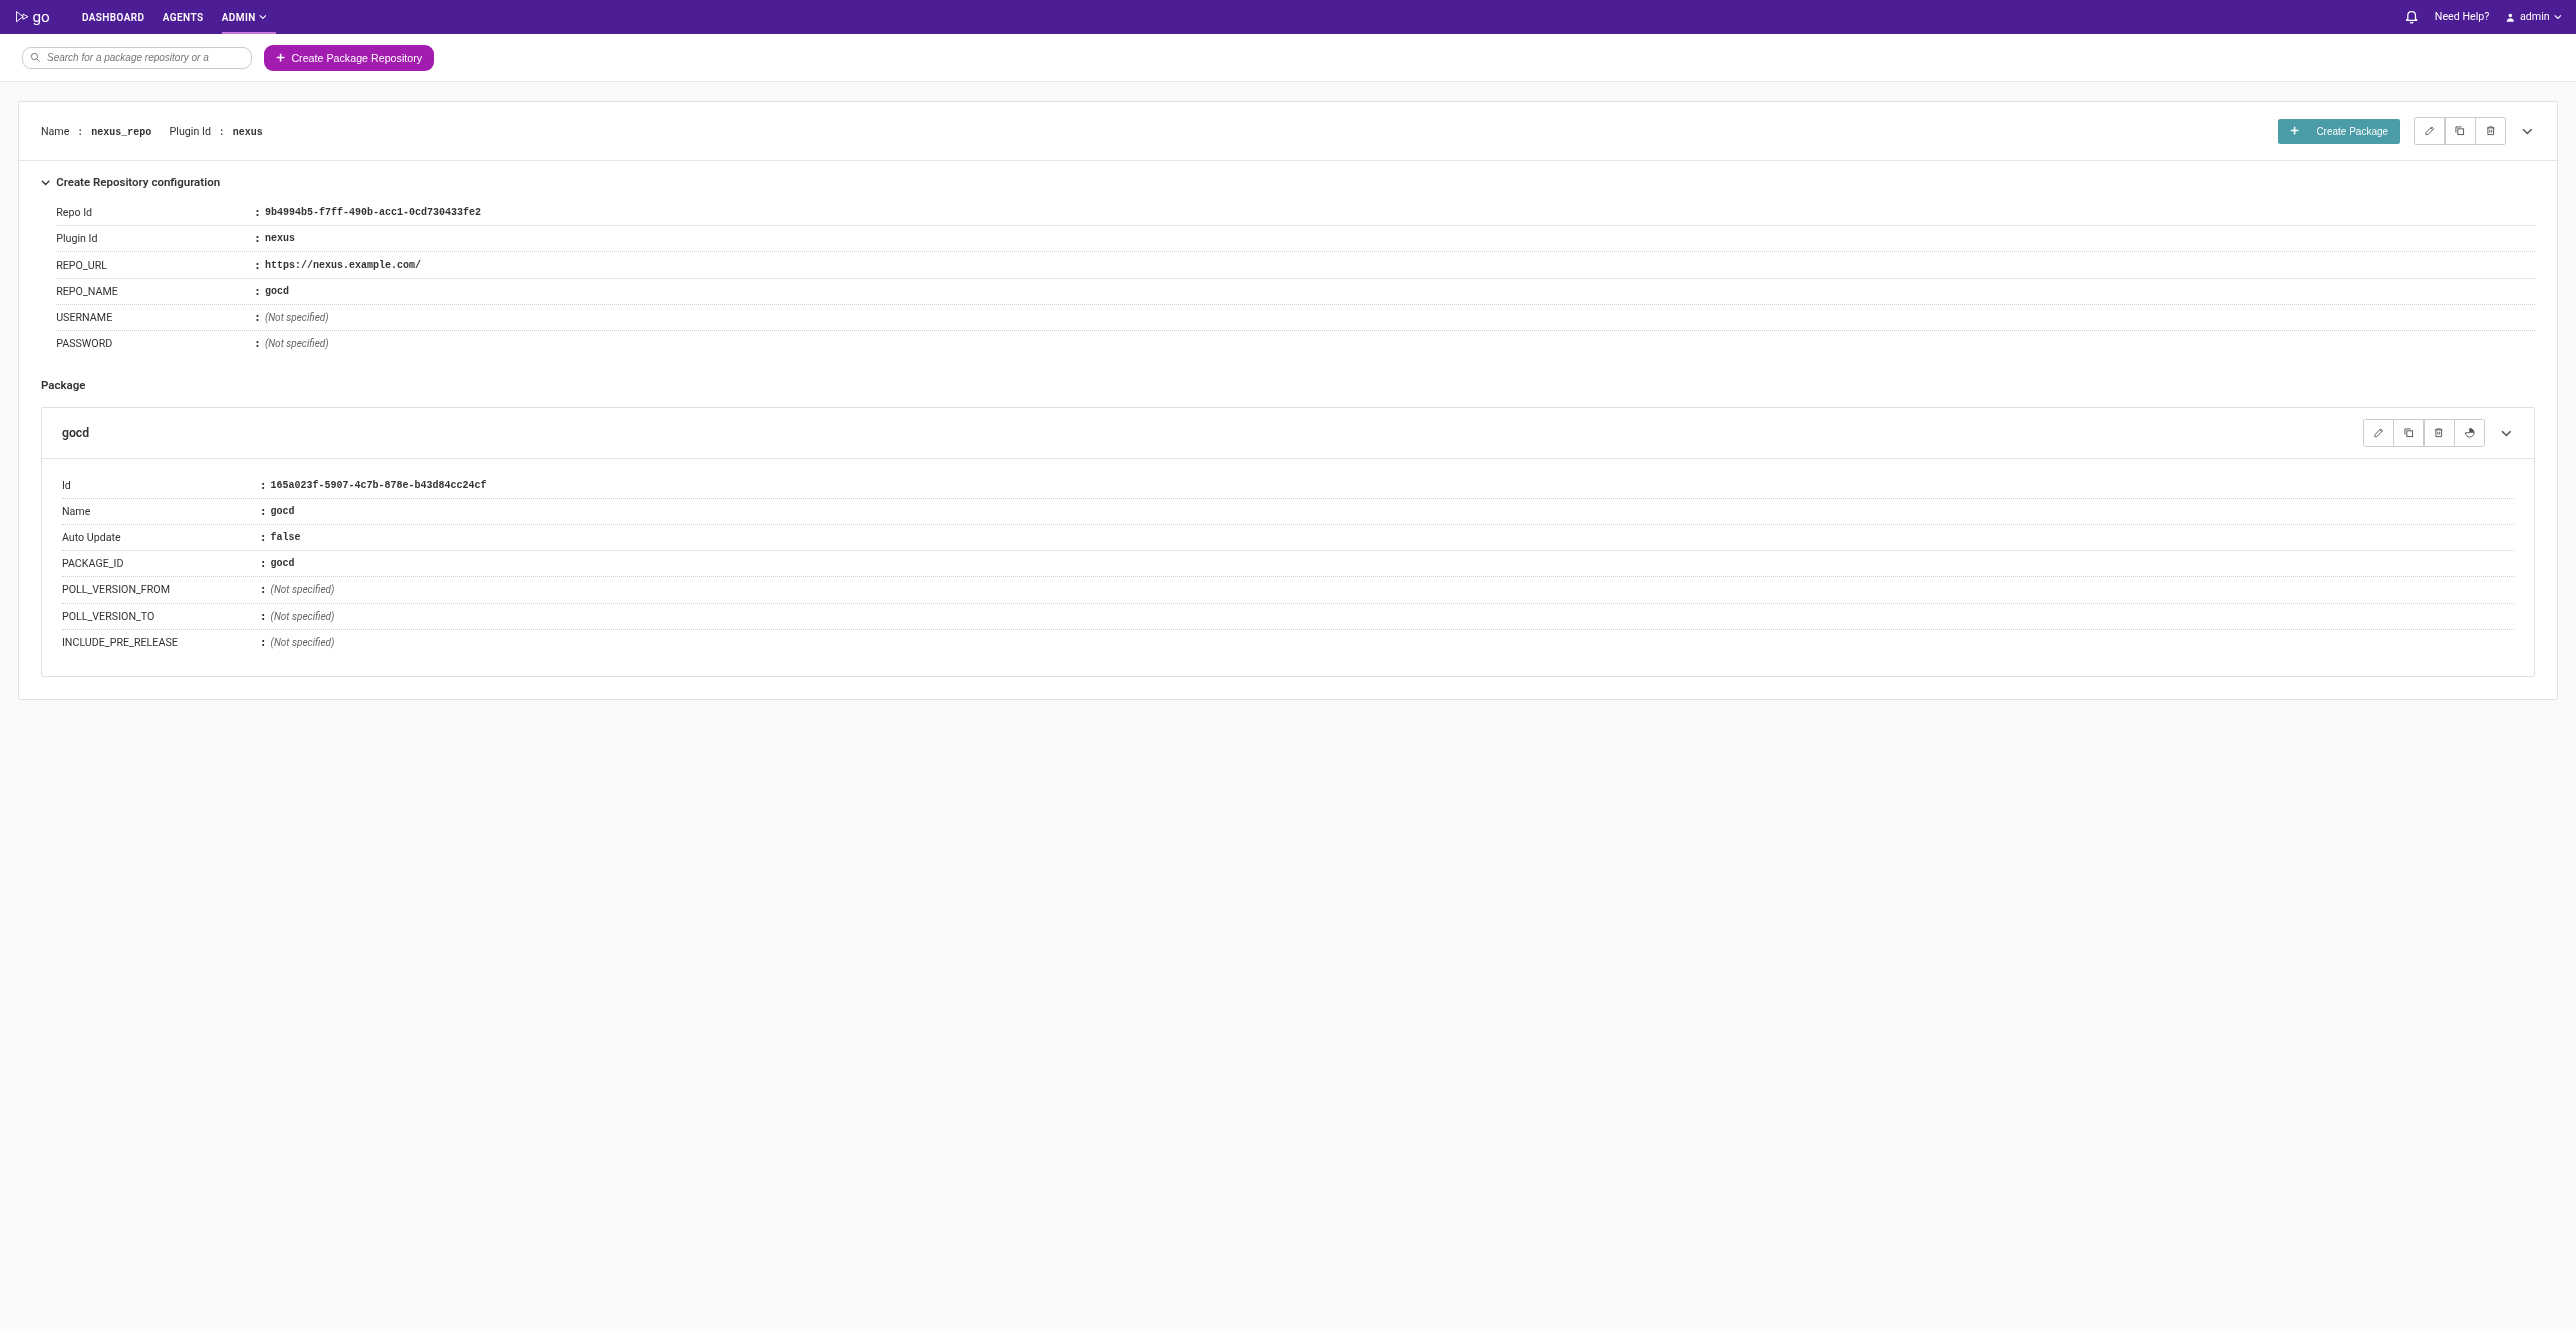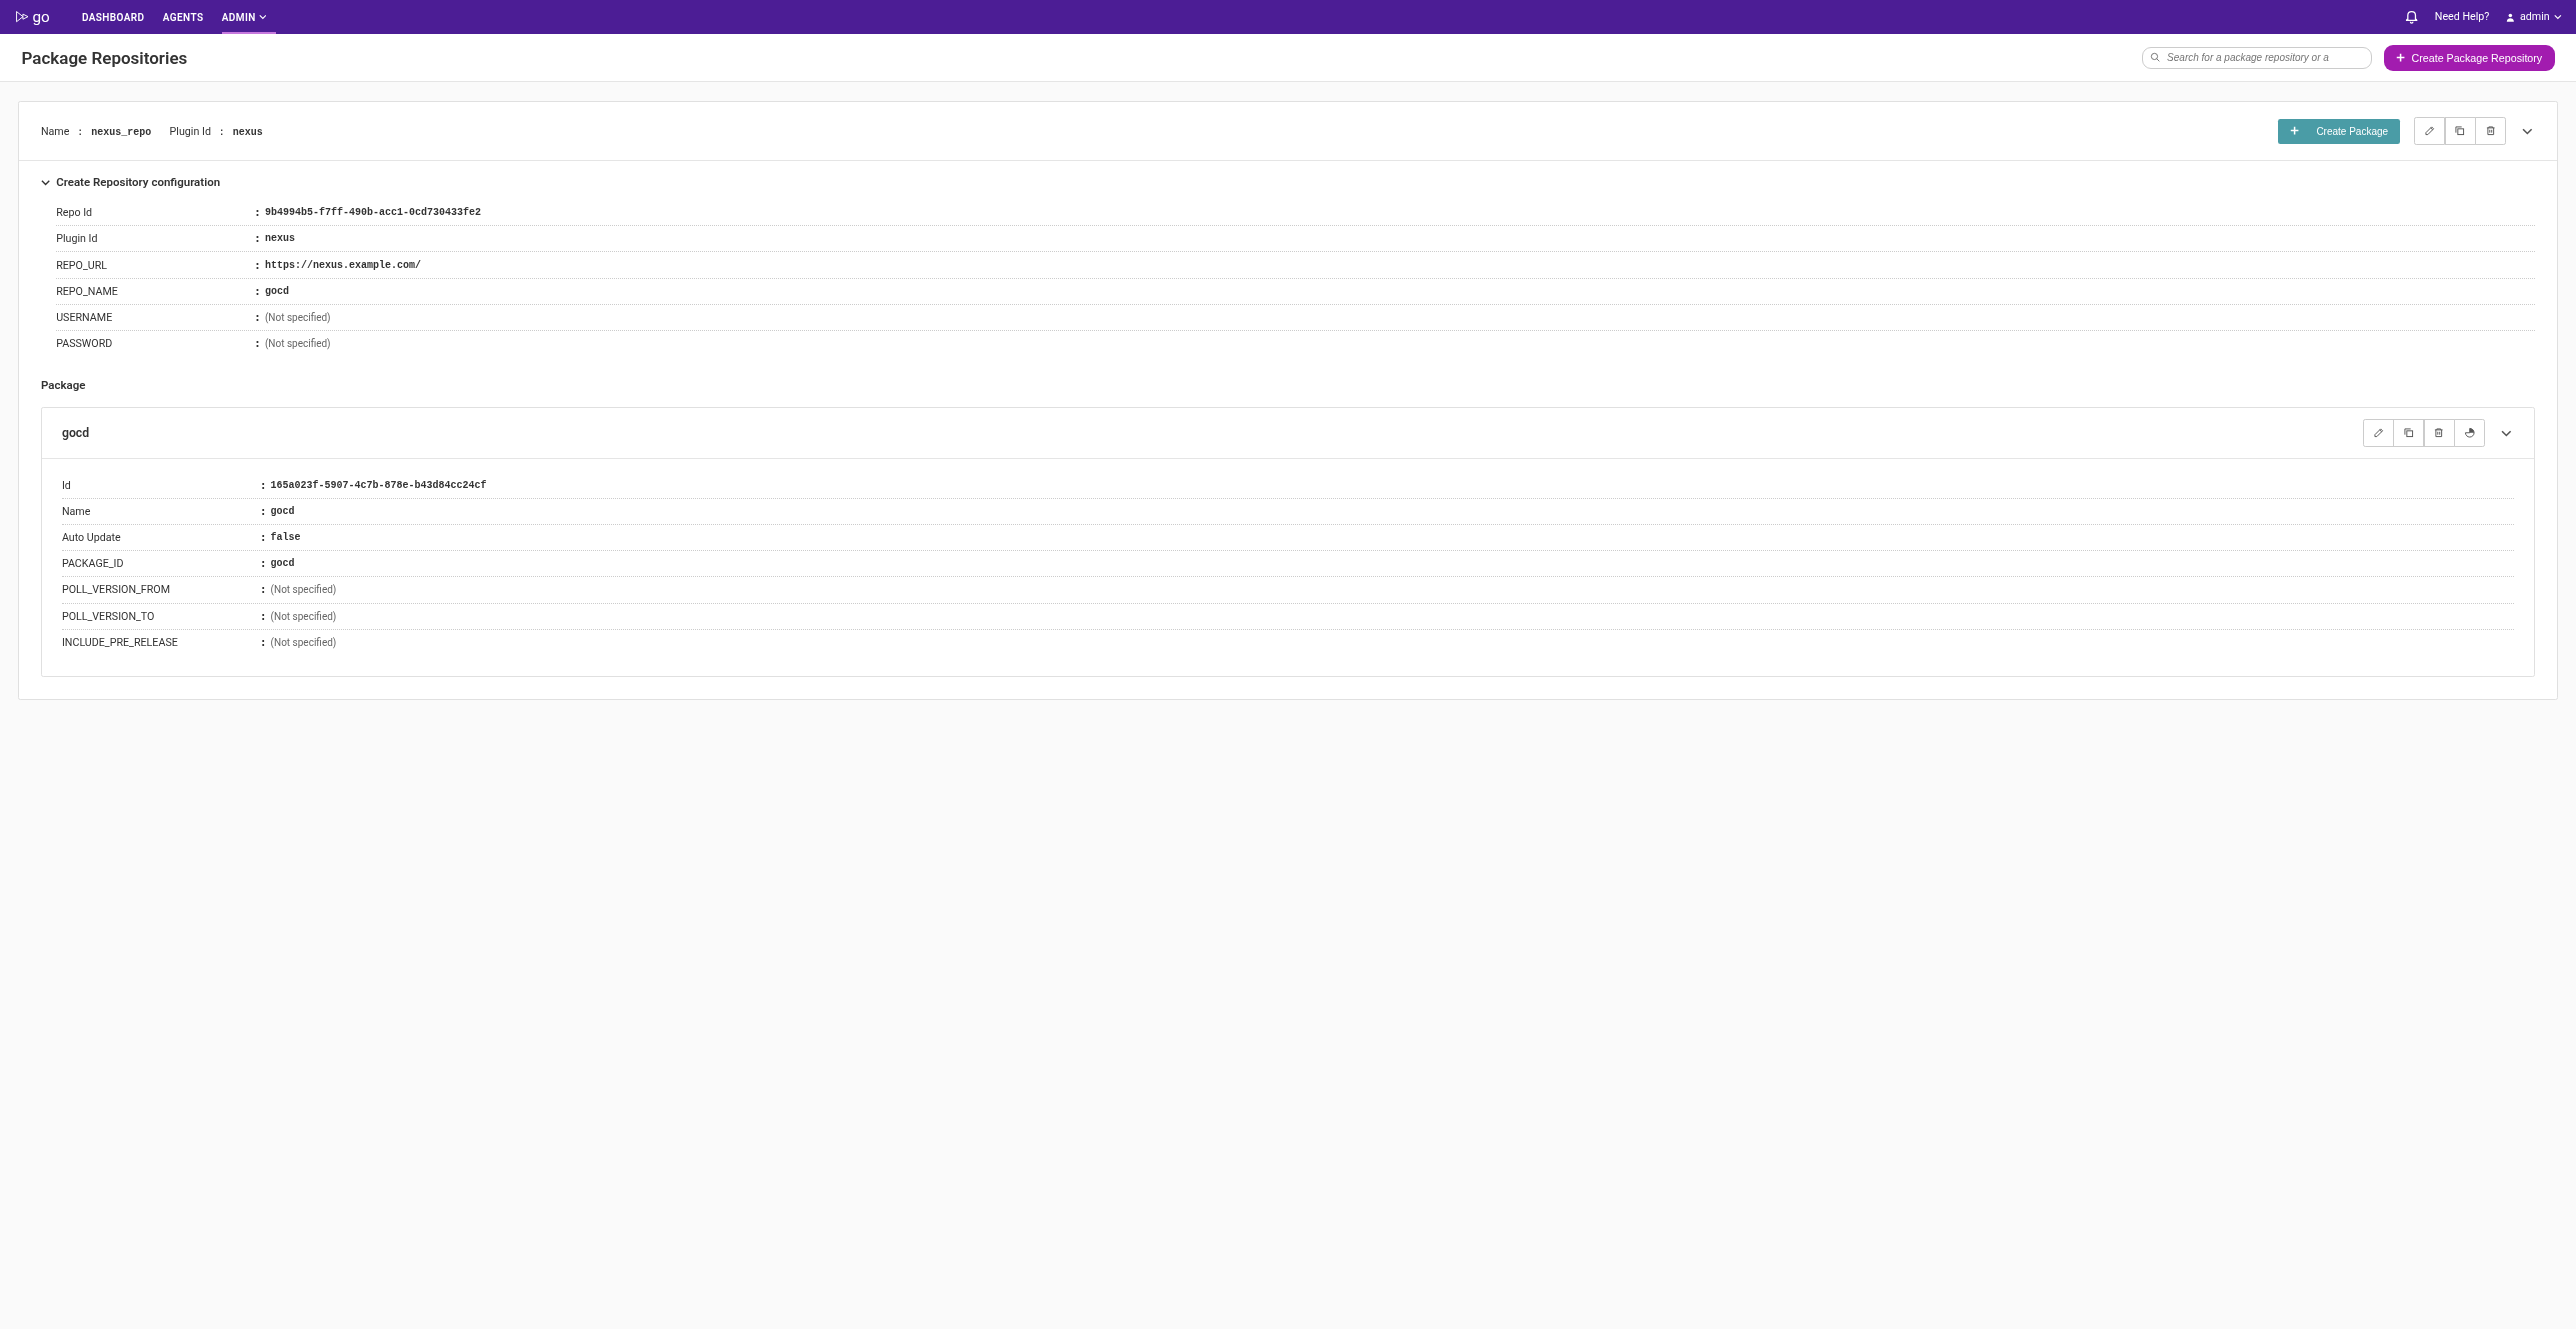--- a/index.html
+++ b/index.html
@@ -44,21 +44,21 @@
 .expand-btn { width: 15.3px; cursor: pointer; display: flex; align-items: center; justify-content: center; }
 
 .section { padding: 14px 21.5px; }
 .section-title { display: flex; align-items: center; gap: 6.1px; font-size: 11.5px; font-weight: 600; margin-bottom: 10.7px; cursor: pointer; }
 .config-table { padding-left: 15.3px; }
 .config-row { display: flex; align-items: center; padding: 6.1px 0; border-bottom: 0.8px dotted #ccc; }
 .config-row:last-child { border-bottom: none; }
 .config-key { width: 198px; font-size: 10.7px; color: #333; }
 .config-sep { width: 10.7px; font-family: monospace; font-weight: bold; }
 .config-val { font-family: "Courier New", monospace; font-weight: 600; font-size: 10px; }
-.config-val.unspec { font-weight: 400; font-family: inherit; color: #666; }
+.config-val.unspec { font-style: italic; font-weight: 400; font-family: inherit; color: #666; }
 
 .pkg-title { font-size: 11.5px; font-weight: 600; padding: 7.7px 21.5px; }
 
 .package-card { border: 0.8px solid #e0e0e0; border-radius: 2.3px; margin: 7.7px 21.5px 21.5px 21.5px; }
 .package-header { display: flex; align-items: center; padding: 10.7px 20px; border-bottom: 0.8px solid #e5e5e5; }
 .package-name { font-size: 12.3px; font-weight: 600; flex: 1; }
 .package-body { padding: 14px 20px 21.5px 20px; }
 
 svg { display: block; }
 </style>
@@ -99,21 +99,20 @@
         </svg>
       <span>admin</span>
       <svg width="7.7" height="7.7" viewBox="0 0 10 10">
           <path d="M1 3 L5 7 L9 3" stroke="white" stroke-width="1.5" fill="none"></path>
         </svg>
     </div>
   </div>
 </div>
 
 <div class="page-header">
-  <div class="page-title">Package Repositories</div>
   <div class="search-box">
     <svg width="10.7" height="10.7" viewBox="0 0 24 24" fill="none" stroke="#666" stroke-width="2">
         <circle cx="10" cy="10" r="7"></circle>
         <path d="M15 15 L21 21"></path>
       </svg>
     <input type="text" placeholder="Search for a package repository or a" style="">
   </div>
   <button class="btn-primary">
     <svg width="9.2" height="9.2" viewBox="0 0 12 12" stroke="white" stroke-width="2">
         <path d="M6 1 L6 11 M1 6 L11 6"></path>

